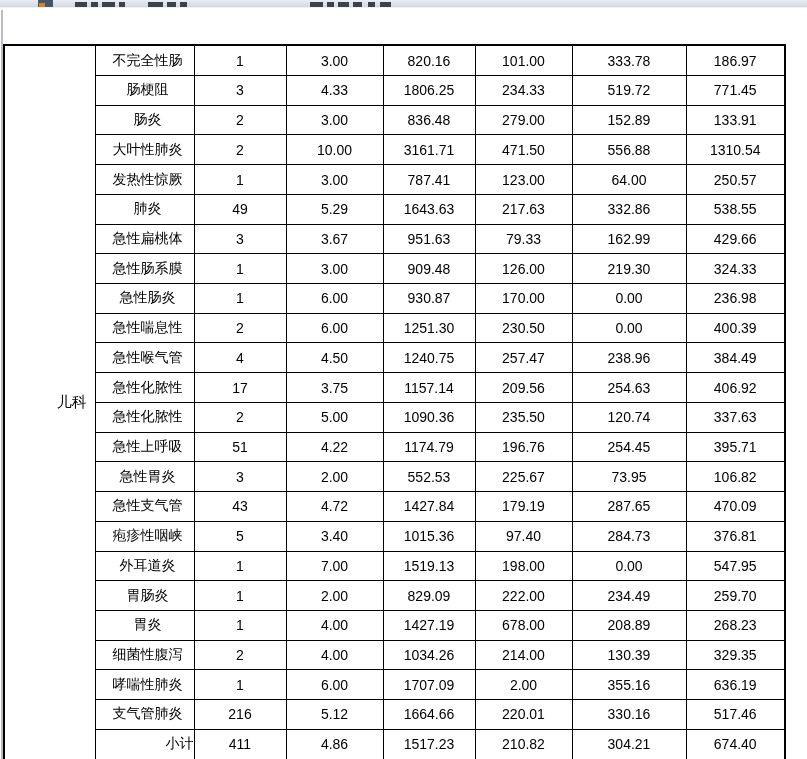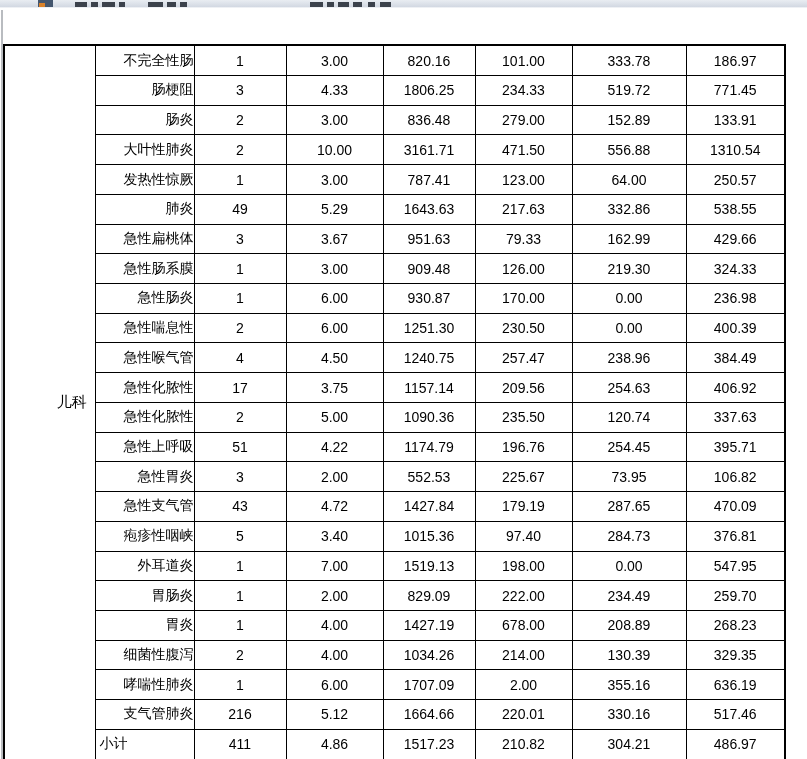--- a/index.html
+++ b/index.html
@@ -47,22 +47,22 @@
     border:2px solid #000;
   }
   table.rpt th, table.rpt td {
     border:1px solid #000; padding:0; overflow:hidden; white-space:nowrap;
     vertical-align:middle;
   }
   .hdr { top:12px; height:30px; }
   .hdr th { font-weight:bold; font-size:14px; text-align:center; }
   .bodytbl { top:44px; height:717px; }
   .bodytbl td { font-size:14px; text-align:center; }
-  .bodytbl td.diag { text-align:right; padding-left:6px; }
-  .bodytbl td.diag.subtotal { text-align:left; padding-left:4px; }
+  .bodytbl td.diag { text-align:center; padding-left:6px; }
+  .bodytbl td.diag.subtotal { text-align:right; padding-left:16px; }
   .bodytbl td.dept { text-align:center; font-size:15px;padding-left:44px; }
 </style>
 </head>
 <body>
 
 <div class="screen">
 
   <div class="toolbar">
     <span class="tb-icon">
         <b></b>
@@ -292,18 +292,18 @@
           <td class="num">330.16</td>
           <td class="num">517.46</td>
         </tr>
         <tr>
           <td class="diag subtotal">小计</td>
           <td class="num">411</td>
           <td class="num">4.86</td>
           <td class="num">1517.23</td>
           <td class="num">210.82</td>
           <td class="num">304.21</td>
-          <td class="num">486.97</td>
+          <td class="num">674.40</td>
         </tr>
       </tbody>
   </table>
 
 </div>
 
 </body></html>

